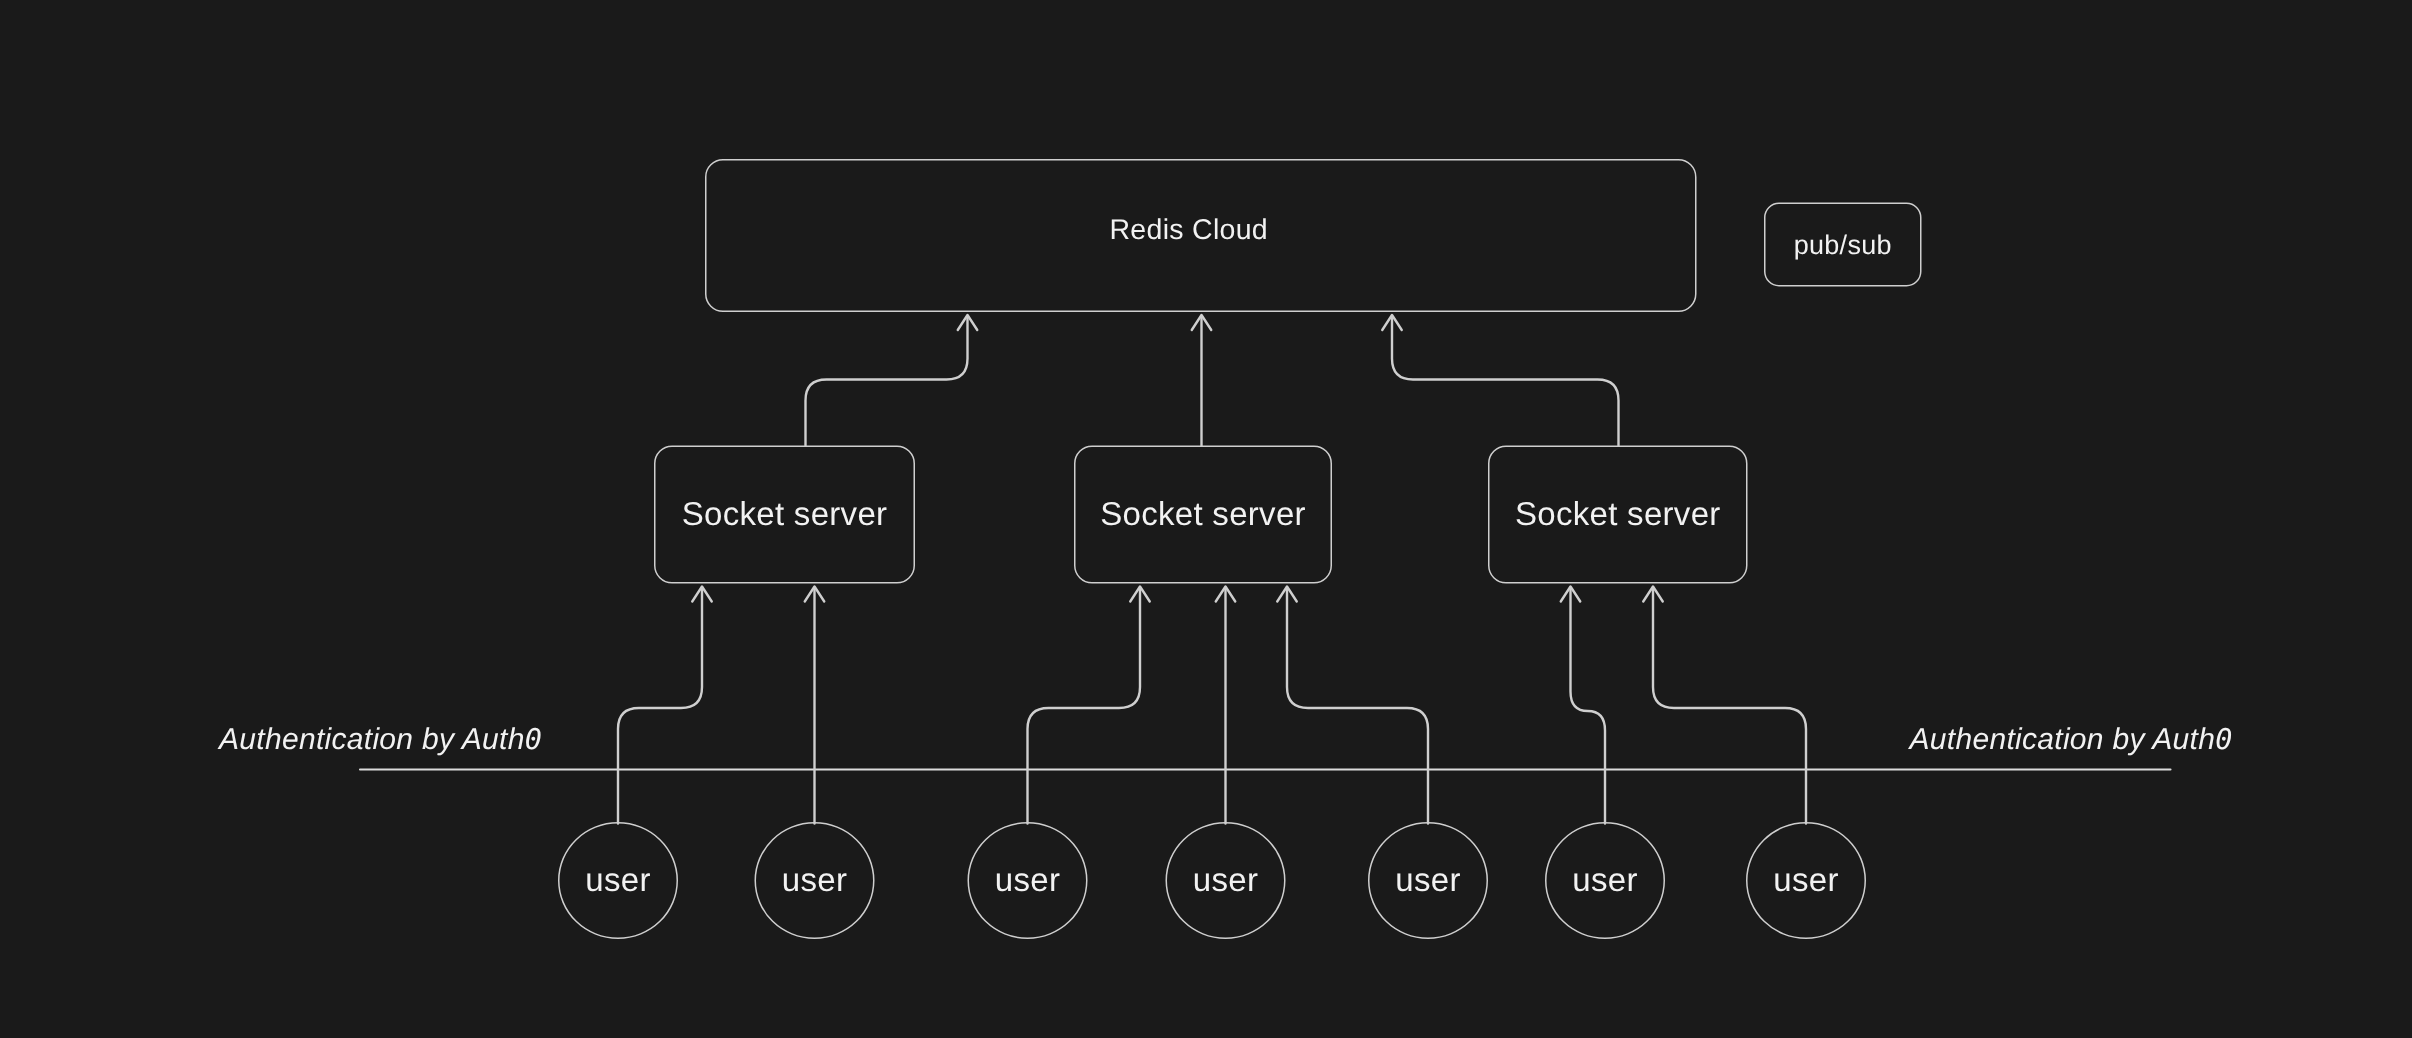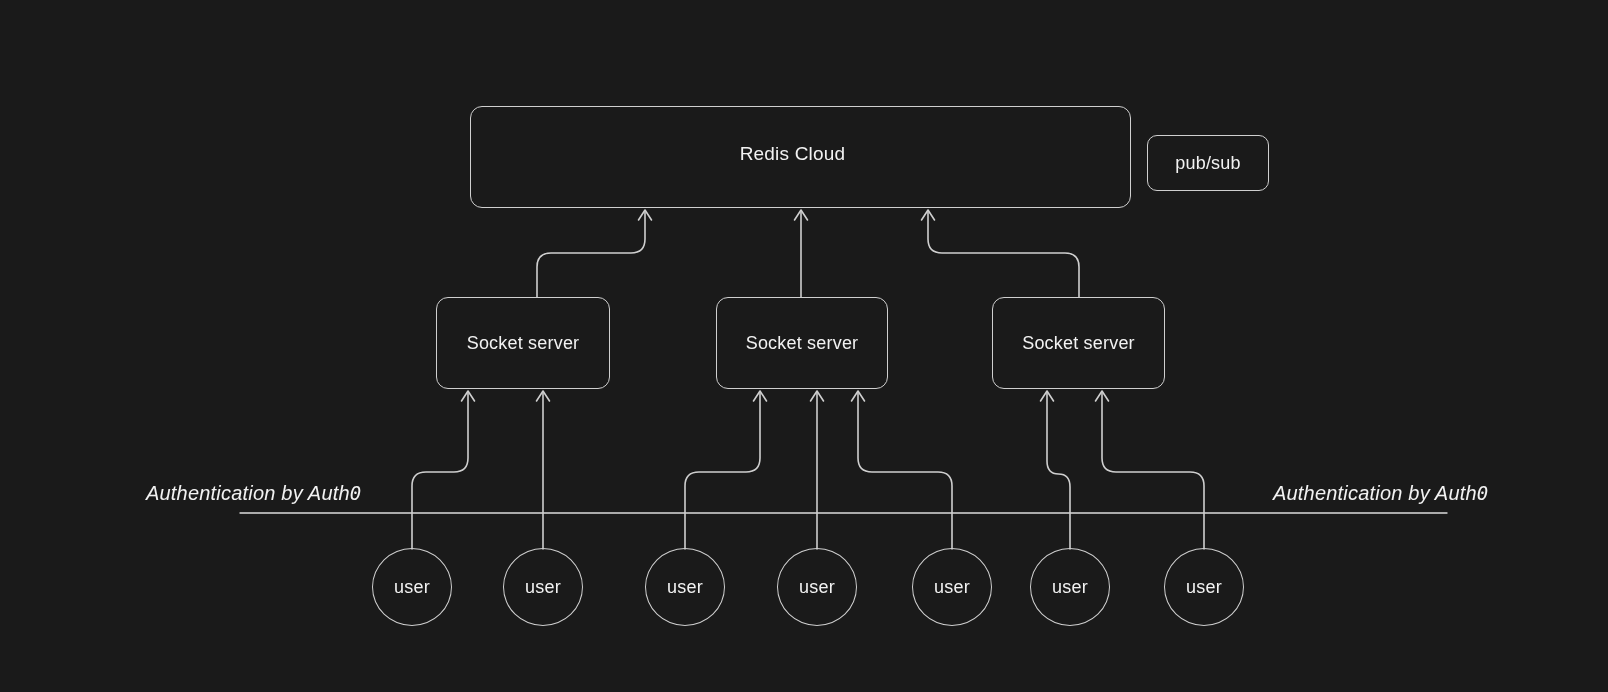--- a/index.html
+++ b/index.html
@@ -21,21 +21,21 @@
   #edges path.auth{stroke:#dcdcdc;stroke-width:1.4;}
   .node{
     position:absolute;
     border:1.8px solid var(--stroke);
     background:transparent;
     display:flex;align-items:center;justify-content:center;
     box-sizing:border-box;
   }
   .rect{border-radius:12px;}
   .ellipse{border-radius:50%;}
-  .node-label{font-size:18px;letter-spacing:0.2px;white-space:nowrap;}
+  .node-label{font-size:22px;letter-spacing:0.2px;white-space:nowrap;}
   .redis-label{font-size:19px;transform:translate(-18px,-3px);}
   .pubsub-label{font-size:18px;}
   .auth-label{
     position:absolute;
     font-size:20px;letter-spacing:0.2px;white-space:nowrap;
     color:var(--text);
     font-style:italic;
   }
   .slashed-zero{font-family:"DejaVu Sans Mono", monospace;font-size:19px;}
 </style>
@@ -74,21 +74,21 @@
     <path d="M1040.5 401 L1047 391 L1053.5 401"></path>
 
     <path d="M1204 549 V486 Q1204 472 1190 472 H1116 Q1102 472 1102 458 V393"></path>
     <path d="M1095.5 401 L1102 391 L1108.5 401"></path>
   </svg>
 
   <div class="node rect" style="left:470px;top:106px;width:661px;height:102px;padding-left:20px;">
     <span class="node-label redis-label">Redis Cloud</span>
   </div>
 
-  <div class="node rect" style="left:1147px;top:135px;width:122px;height:56px;border-radius:10px;">
+  <div class="node rect" style="left:1176px;top:135px;width:105px;height:56px;border-radius:10px;">
     <span class="node-label pubsub-label">pub/sub</span>
   </div>
 
   <div class="node rect" style="left:436px;top:297px;width:174px;height:92px;">
     <span class="node-label">Socket server</span>
   </div>
   <div class="node rect" style="left:716px;top:297px;width:172px;height:92px;">
     <span class="node-label">Socket server</span>
   </div>
   <div class="node rect" style="left:992px;top:297px;width:173px;height:92px;">

